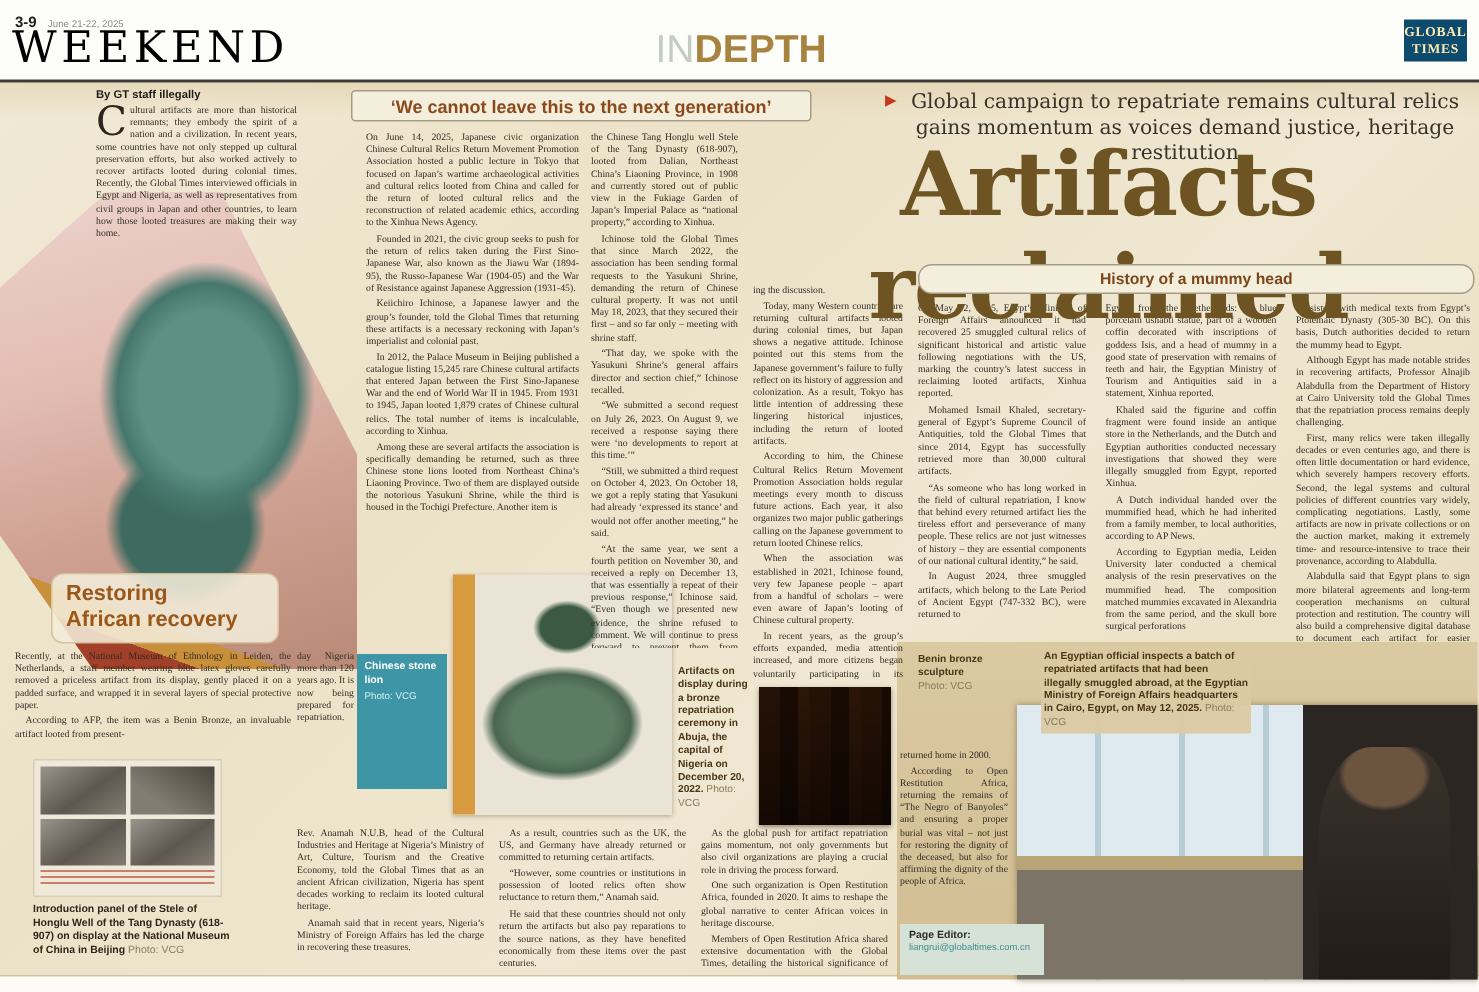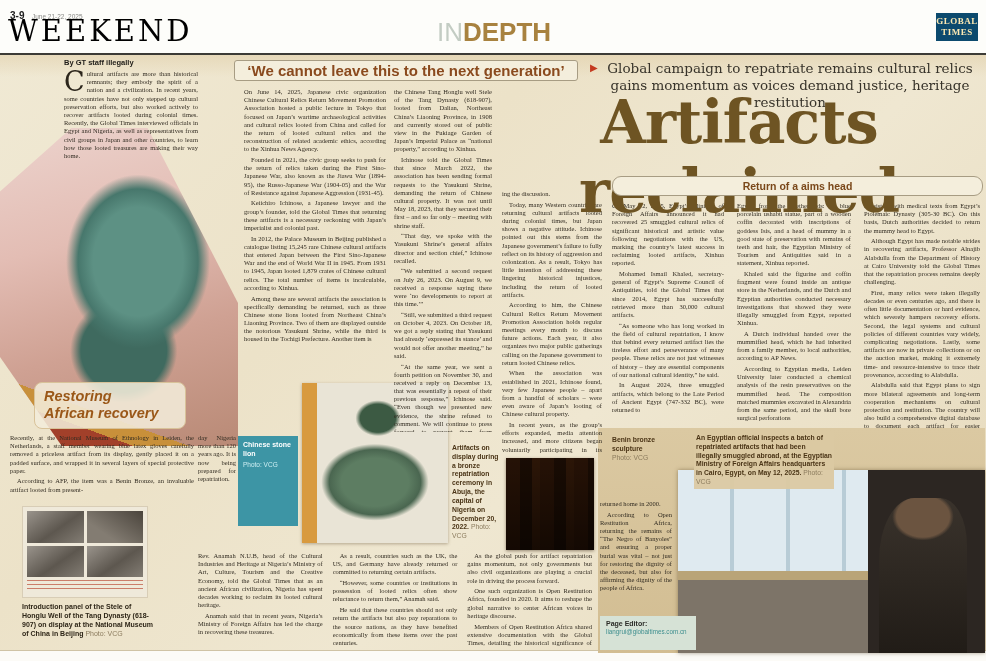--- a/index.html
+++ b/index.html
@@ -22,23 +22,23 @@
   .art{position:absolute;font-size:6.5px;line-height:1.26;text-align:justify;color:#312b21;overflow:hidden;z-index:3;}
   .art p{margin:0 0 2.5px;text-indent:7px;}
   .art p:first-child{text-indent:0;}
   .byline{position:absolute;left:64px;top:58px;font-family:"Liberation Sans",sans-serif;font-weight:bold;font-size:7.5px;color:#1e1c18;z-index:4;}
   .dropcap{float:left;font-family:"DejaVu Serif",serif;font-size:27px;line-height:.82;margin:1px 2px 0 0;color:#2c261c;}
   
   .standfirst{position:absolute;left:598px;top:60px;width:384px;text-align:center;font-family:"DejaVu Serif",serif;font-size:13.5px;line-height:1.25;color:#37332a;z-index:4;}
   .standfirst .arrow{color:#c43a20;font-size:10px;position:absolute;left:-8px;top:2px;}
   .headline{position:absolute;left:492px;top:88px;width:494px;text-align:center;font-family:"DejaVu Serif",serif;font-weight:bold;font-size:59px;color:#6e5423;letter-spacing:-1px;z-index:4;}
   .secbox{position:absolute;box-sizing:border-box;border:1px solid #a79c83;background:#f4eedc;text-align:center;font-family:"Liberation Sans",sans-serif;font-weight:bold;color:#8a4a1e;z-index:4;border-radius:3px;}
-  .quotebox{left:234px;top:60px;width:344px;height:21px;font-size:15px;line-height:20px;}
+  .quotebox{left:234px;top:60px;width:307px;height:21px;font-size:12px;line-height:20px;}
   .mummybox{left:612px;top:176px;width:371px;height:20px;font-size:10.5px;line-height:19px;border-radius:9px;color:#7a481a;}
-  .africatitle{position:absolute;left:34px;top:382px;width:132px;padding:5px 9px;border:1px solid #d8c299;border-radius:8px;background:rgba(243,236,217,.88);font-family:"Liberation Sans",sans-serif;font-weight:bold;font-size:14.5px;line-height:1.2;color:#9a5718;z-index:4;font-style:italic;}
+  .africatitle{position:absolute;left:34px;top:382px;width:132px;padding:5px 9px;border:1px solid #d8c299;border-radius:8px;background:rgba(243,236,217,.88);font-family:"Liberation Sans",sans-serif;font-weight:bold;font-size:14.5px;line-height:1.2;color:#9a5718;z-index:4;}
   
   .photo{position:absolute;z-index:2;}
   .lion{left:0;top:128px;width:238px;height:318px;background:
     linear-gradient(20deg,#a2402a 0 12%,#c8903a 12% 17%,rgba(0,0,0,0) 17%),
     radial-gradient(ellipse 42% 38% at 58% 42%,#5d9184 0 45%,#47776c 60%,rgba(71,119,108,0) 72%),
     radial-gradient(ellipse 30% 22% at 52% 70%,#3f6a5f 0 60%,rgba(63,106,95,0) 75%),
     linear-gradient(165deg,#ecd3cd 0%,#e3bdb4 35%,#cfa193 65%,#b98a76 100%);
     clip-path:polygon(30% 0,62% 0,100% 55%,100% 100%,26% 100%,0 72%,0 20%);}
   .collage{left:22px;top:506px;width:126px;height:92px;background:#efe9da;border:1px solid #d8cdb6;box-sizing:border-box;padding:4px;}
   .collage .cells{display:grid;grid-template-columns:1fr 1fr;gap:3px;height:66px;}
@@ -147,21 +147,21 @@
   </div>
   <div class="art" style="left:502px;top:190px;width:100px;height:264px;">
     <p>ing the discussion.</p>
     <p>Today, many Western countries are returning cultural artifacts looted during colonial times, but Japan shows a negative attitude. Ichinose pointed out this stems from the Japanese government’s failure to fully reflect on its history of aggression and colonization. As a result, Tokyo has little intention of addressing these lingering historical injustices, including the return of looted artifacts.</p>
     <p>According to him, the Chinese Cultural Relics Return Movement Promotion Association holds regular meetings every month to discuss future actions. Each year, it also organizes two major public gatherings calling on the Japanese government to return looted Chinese relics.</p>
     <p>When the association was established in 2021, Ichinose found, very few Japanese people – apart from a handful of scholars – were even aware of Japan’s looting of Chinese cultural property.</p>
     <p>In recent years, as the group’s efforts expanded, media attention increased, and more citizens began voluntarily participating in its activities.</p>
 
   </div>
 
-  <div class="secbox mummybox">Return of a aims head</div>
+  <div class="secbox mummybox">History of a mummy head</div>
   <div class="art" style="left:612px;top:202px;width:112px;height:222px;">
     <p>On May 12, 2025, Egypt’s Ministry of Foreign Affairs announced it had recovered 25 smuggled cultural relics of significant historical and artistic value following negotiations with the US, marking the country’s latest success in reclaiming looted artifacts, Xinhua reported.</p>
     <p>Mohamed Ismail Khaled, secretary-general of Egypt’s Supreme Council of Antiquities, told the Global Times that since 2014, Egypt has successfully retrieved more than 30,000 cultural artifacts.</p>
     <p>“As someone who has long worked in the field of cultural repatriation, I know that behind every returned artifact lies the tireless effort and perseverance of many people. These relics are not just witnesses of history – they are essential components of our national cultural identity,” he said.</p>
     <p>In August 2024, three smuggled artifacts, which belong to the Late Period of Ancient Egypt (747-332 BC), were returned to</p>
   </div>
   <div class="art" style="left:737px;top:202px;width:114px;height:222px;">
     <p>Egypt from the Netherlands: a blue porcelain ushabti statue, part of a wooden coffin decorated with inscriptions of goddess Isis, and a head of mummy in a good state of preservation with remains of teeth and hair, the Egyptian Ministry of Tourism and Antiquities said in a statement, Xinhua reported.</p>
     <p>Khaled said the figurine and coffin fragment were found inside an antique store in the Netherlands, and the Dutch and Egyptian authorities conducted necessary investigations that showed they were illegally smuggled from Egypt, reported Xinhua.</p>
     <p>A Dutch individual handed over the mummified head, which he had inherited from a family member, to local authorities, according to AP News.</p>

